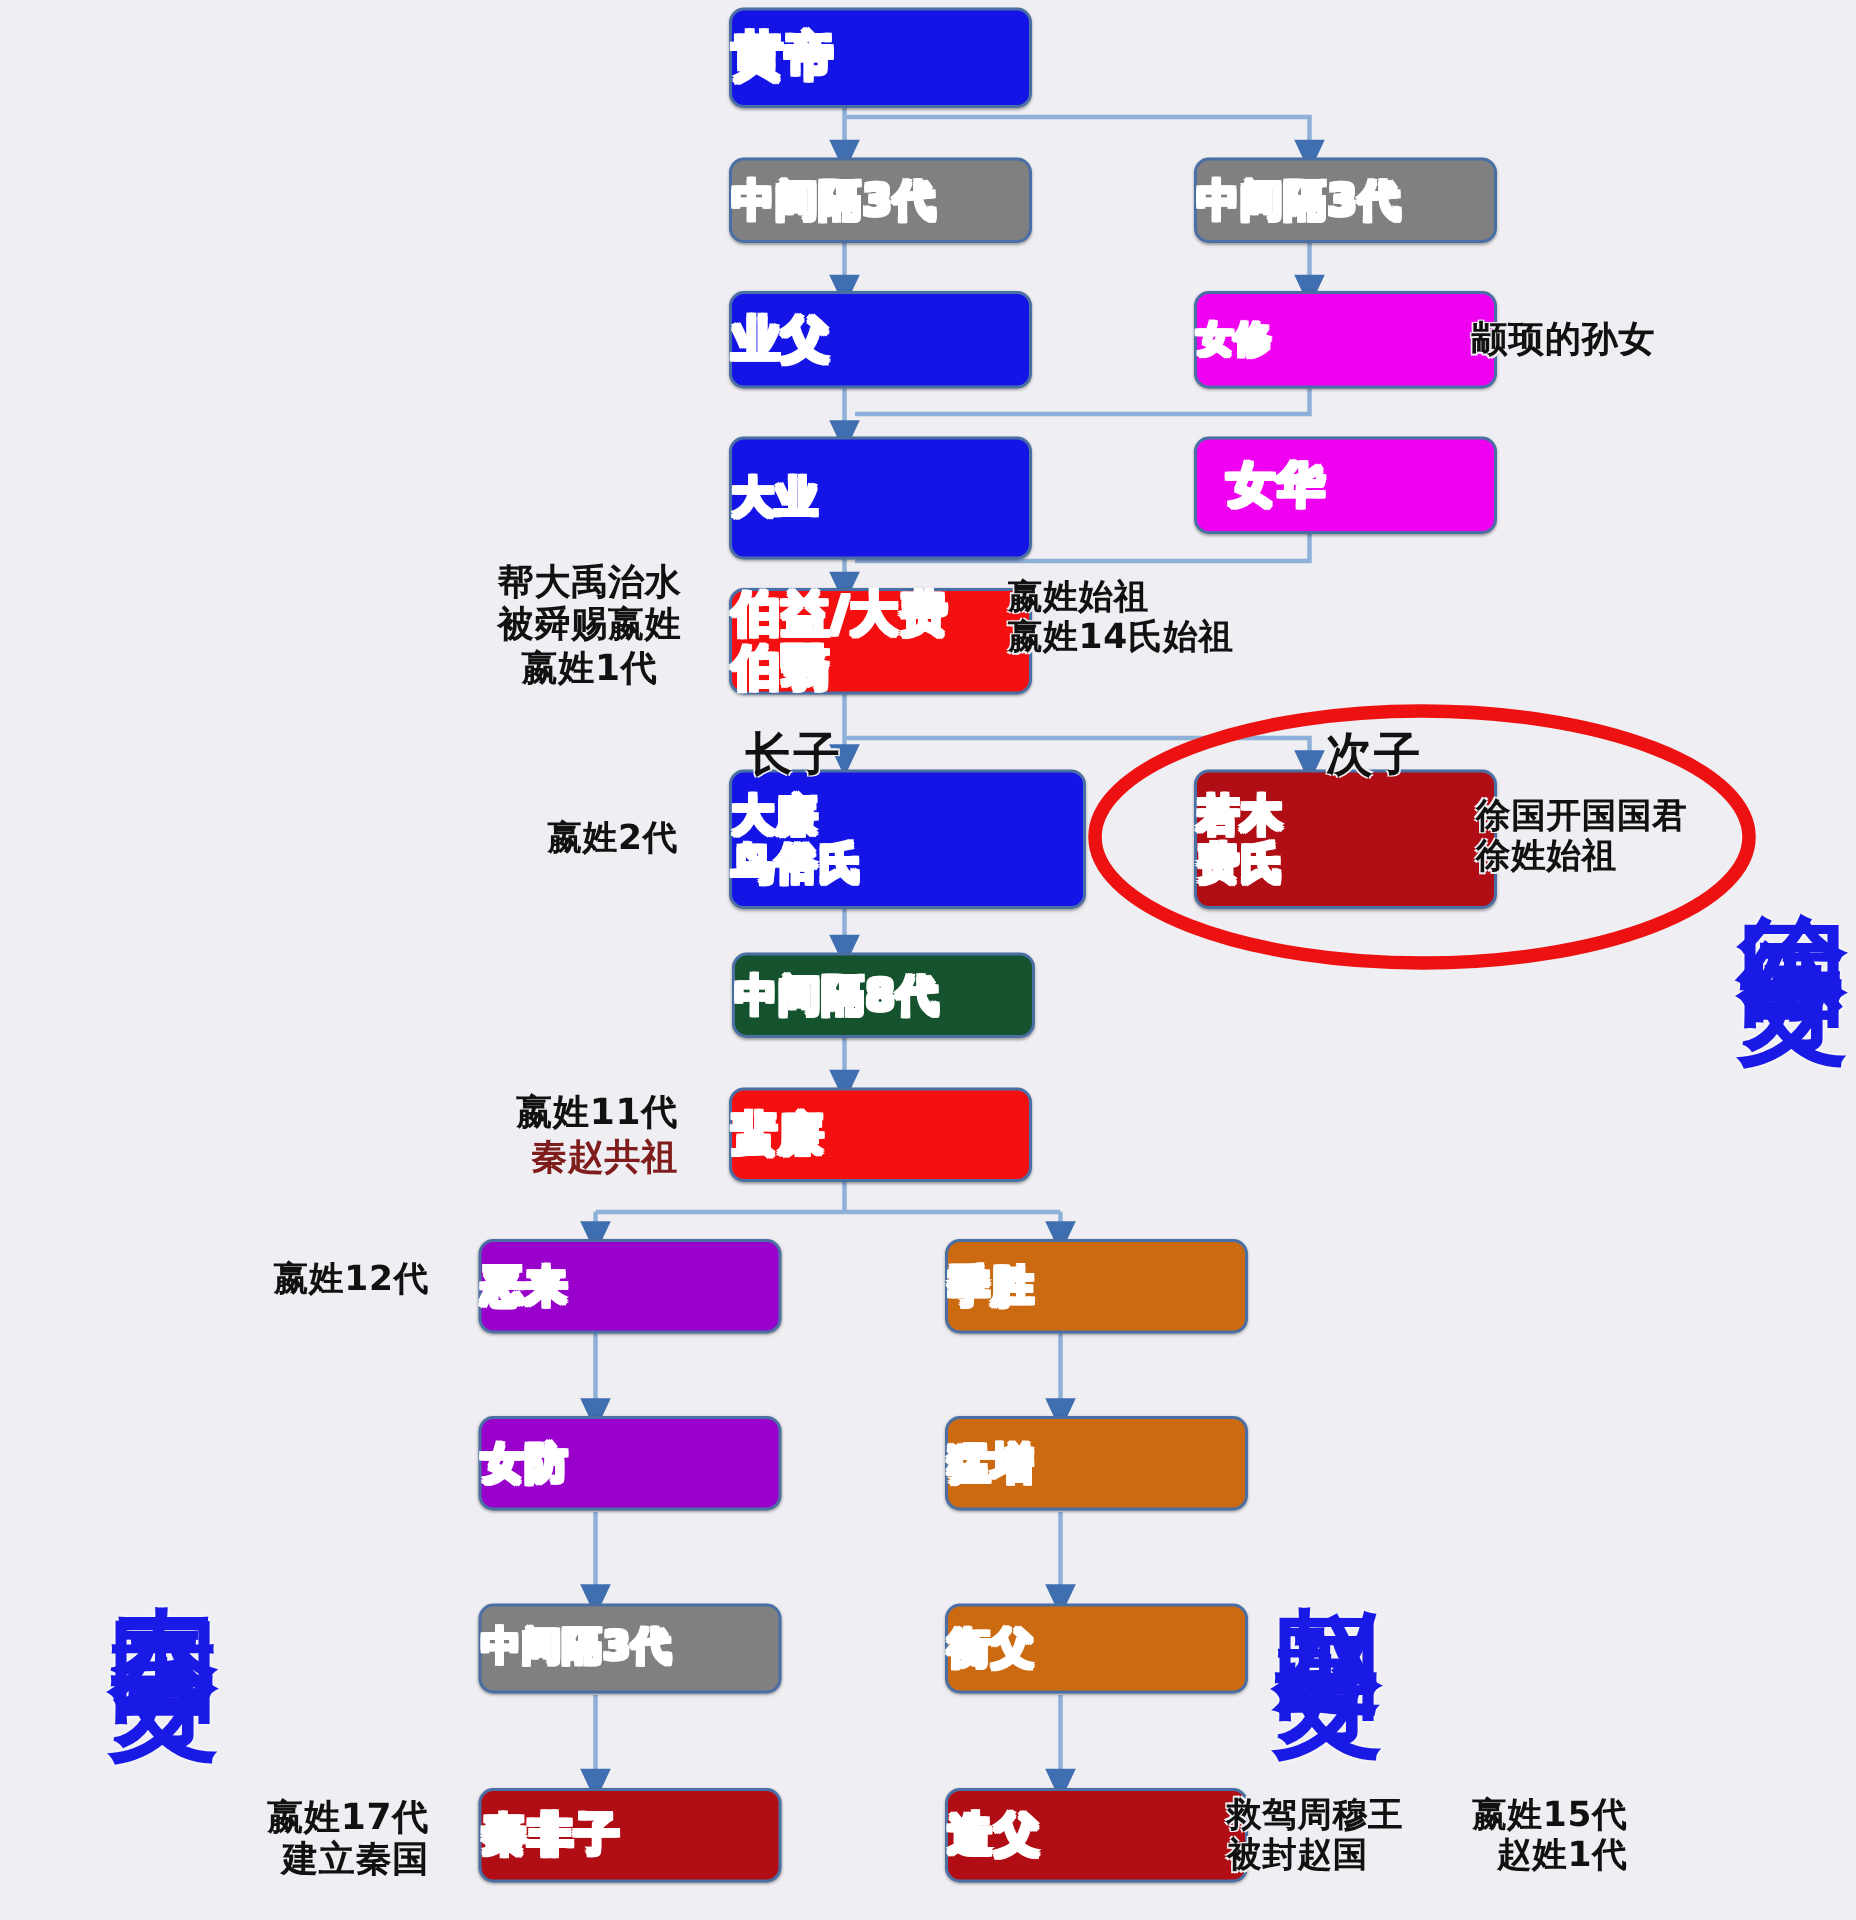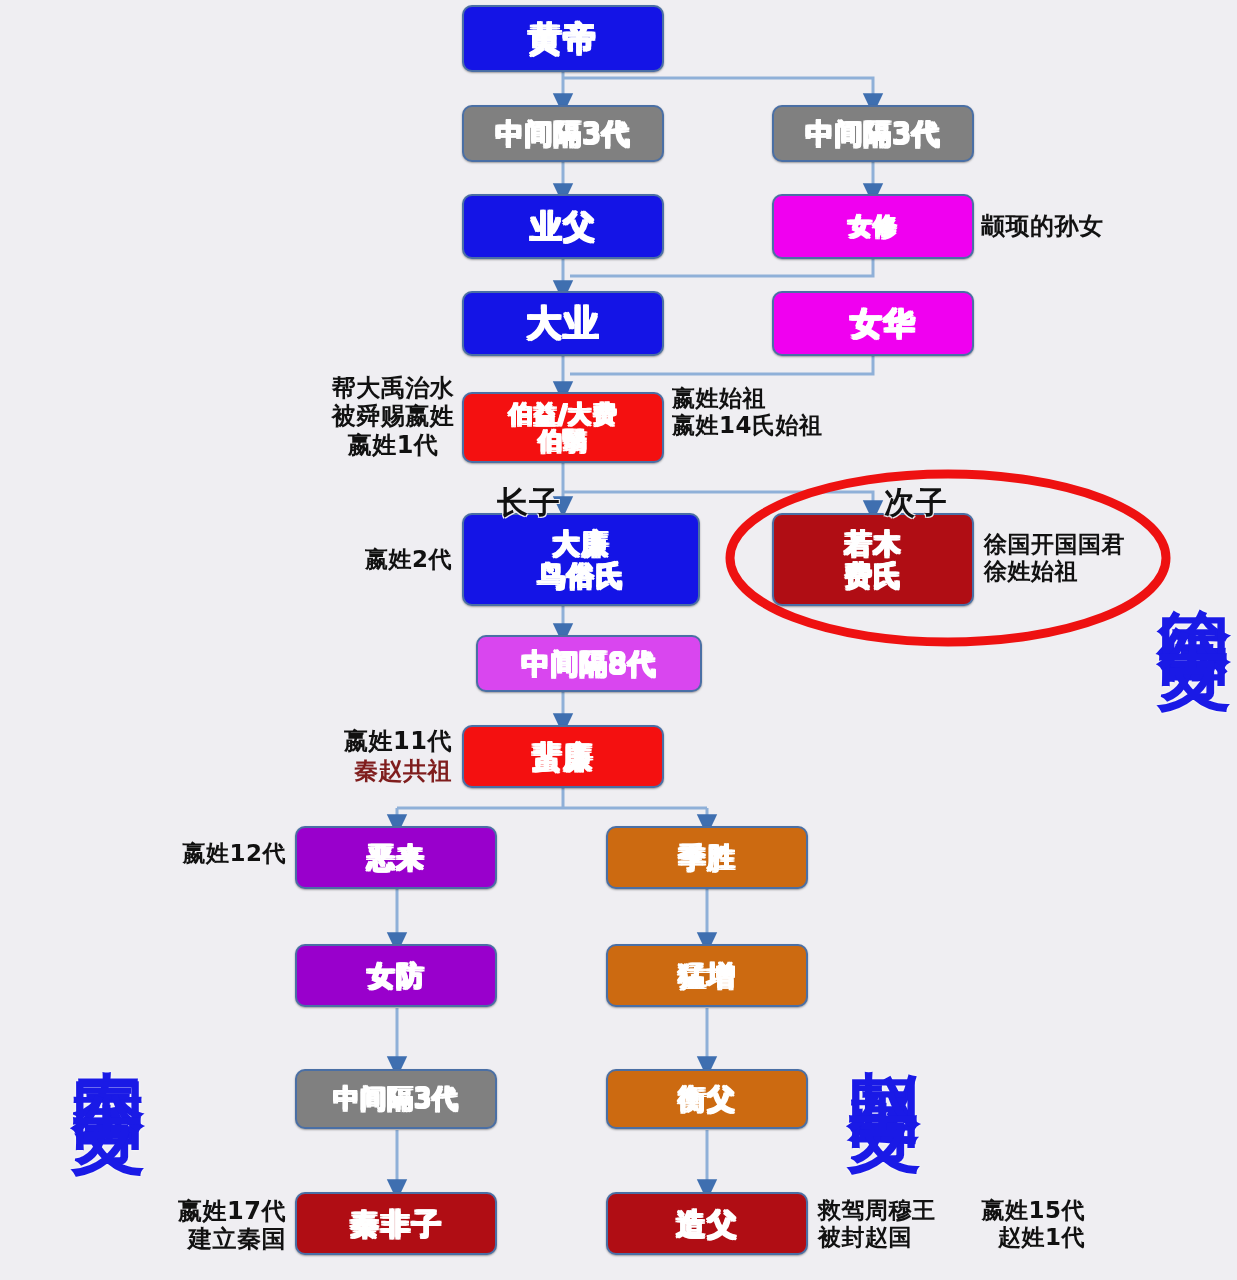--- a/index.html
+++ b/index.html
@@ -13,31 +13,32 @@
   #canvas{position:absolute;left:0;top:0;width:1237px;height:1280px;}
   svg.edges{position:absolute;left:0;top:0;width:1237px;height:1280px;pointer-events:none;}
 
   .node{
     position:absolute;
     box-sizing:border-box;
     border-radius:10px;
     border:2px solid #4a6fa5;
     box-shadow:0 1px 2px rgba(0,0,0,.35);
     display:flex;flex-direction:column;
-    align-items:center;justify-content:center;
+    align-items:flex-start;justify-content:center;
     color:#fff;
-    font-weight:normal;
+    font-weight:bold;
     text-align:center;
     line-height:1.12;
     letter-spacing:1px;
     text-shadow:
       -1.5px -1.5px 0 #ffffff, 1.5px -1.5px 0 #ffffff,
       -1.5px  1.5px 0 #ffffff, 1.5px  1.5px 0 #ffffff,
       0 -1.5px 0 #ffffff, 0 1.5px 0 #ffffff,
       -1.5px 0 0 #ffffff, 1.5px 0 0 #ffffff;
+    margin-left: 24px;
   }
   .node .ln{display:block;}
 
   .ann{
     position:absolute;
     font-weight:bold;
     color:#111;
     line-height:1.18;
     letter-spacing:0.5px;
     white-space:nowrap;
@@ -146,44 +147,44 @@
   </div>
 
   <div class="node" style="left:462px;top:194px;width:202px;height:65px;background:#1414e6;font-size:32px;">
     <span class="ln">业父</span>
   </div>
 
   <div class="node" style="left:772px;top:194px;width:202px;height:65px;background:#f000f0;font-size:24px;">
     <span class="ln">女修</span>
   </div>
 
-  <div class="node" style="left:462px;top:291px;width:202px;height:65px;background:#1414e6;font-size:36px;">
+  <div class="node" style="left:462px;top:291px;width:202px;height:82px;background:#1414e6;font-size:28px;">
     <span class="ln">大业</span>
   </div>
 
   <div class="node" style="left:772px;top:291px;width:202px;height:65px;background:#f000f0;font-size:32px;padding-left:20px;">
     <span class="ln">女华</span>
   </div>
 
-  <div class="node" style="left:462px;top:392px;width:202px;height:71px;background:#f41010;font-size:24px;">
+  <div class="node" style="left:462px;top:392px;width:202px;height:71px;background:#f41010;font-size:32px;">
     <span class="ln">伯益/大费</span>
     <span class="ln">伯翳</span>
   </div>
 
   <div class="node" style="left:462px;top:513px;width:238px;height:93px;background:#1414e6;font-size:28px;">
     <span class="ln">大廉</span>
     <span class="ln">鸟俗氏</span>
   </div>
 
   <div class="node" style="left:772px;top:513px;width:202px;height:93px;background:#b00d14;font-size:28px;">
     <span class="ln">若木</span>
     <span class="ln">费氏</span>
   </div>
 
-  <div class="node" style="left:476px;top:635px;width:226px;height:57px;background:#d946ef;font-size:28px;">
+  <div class="node" style="left:464px;top:635px;width:202px;height:57px;background:#14532d;font-size:28px;">
     <span class="ln">中间隔8代</span>
   </div>
 
   <div class="node" style="left:462px;top:725px;width:202px;height:63px;background:#f41010;font-size:30px;">
     <span class="ln">蜚廉</span>
   </div>
 
   <div class="node" style="left:295px;top:826px;width:202px;height:63px;background:#9900cc;font-size:28px;">
     <span class="ln">恶来</span>
   </div>

